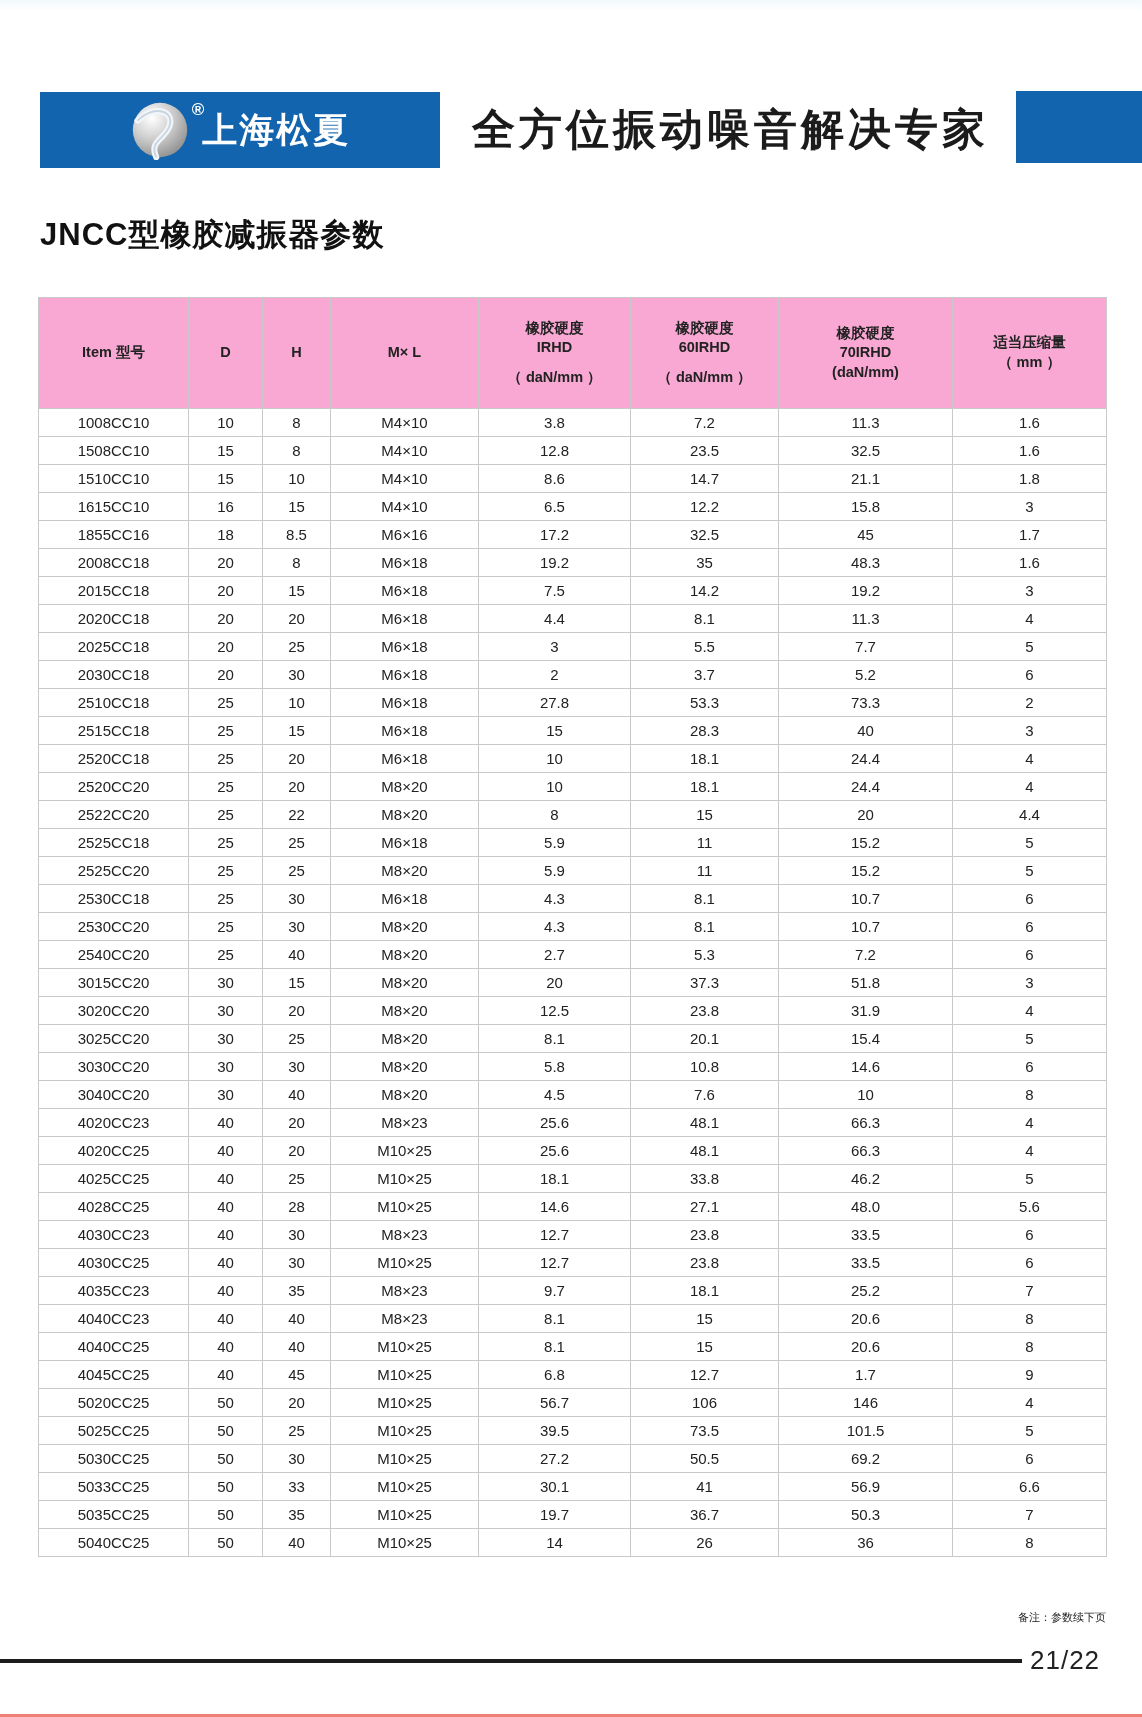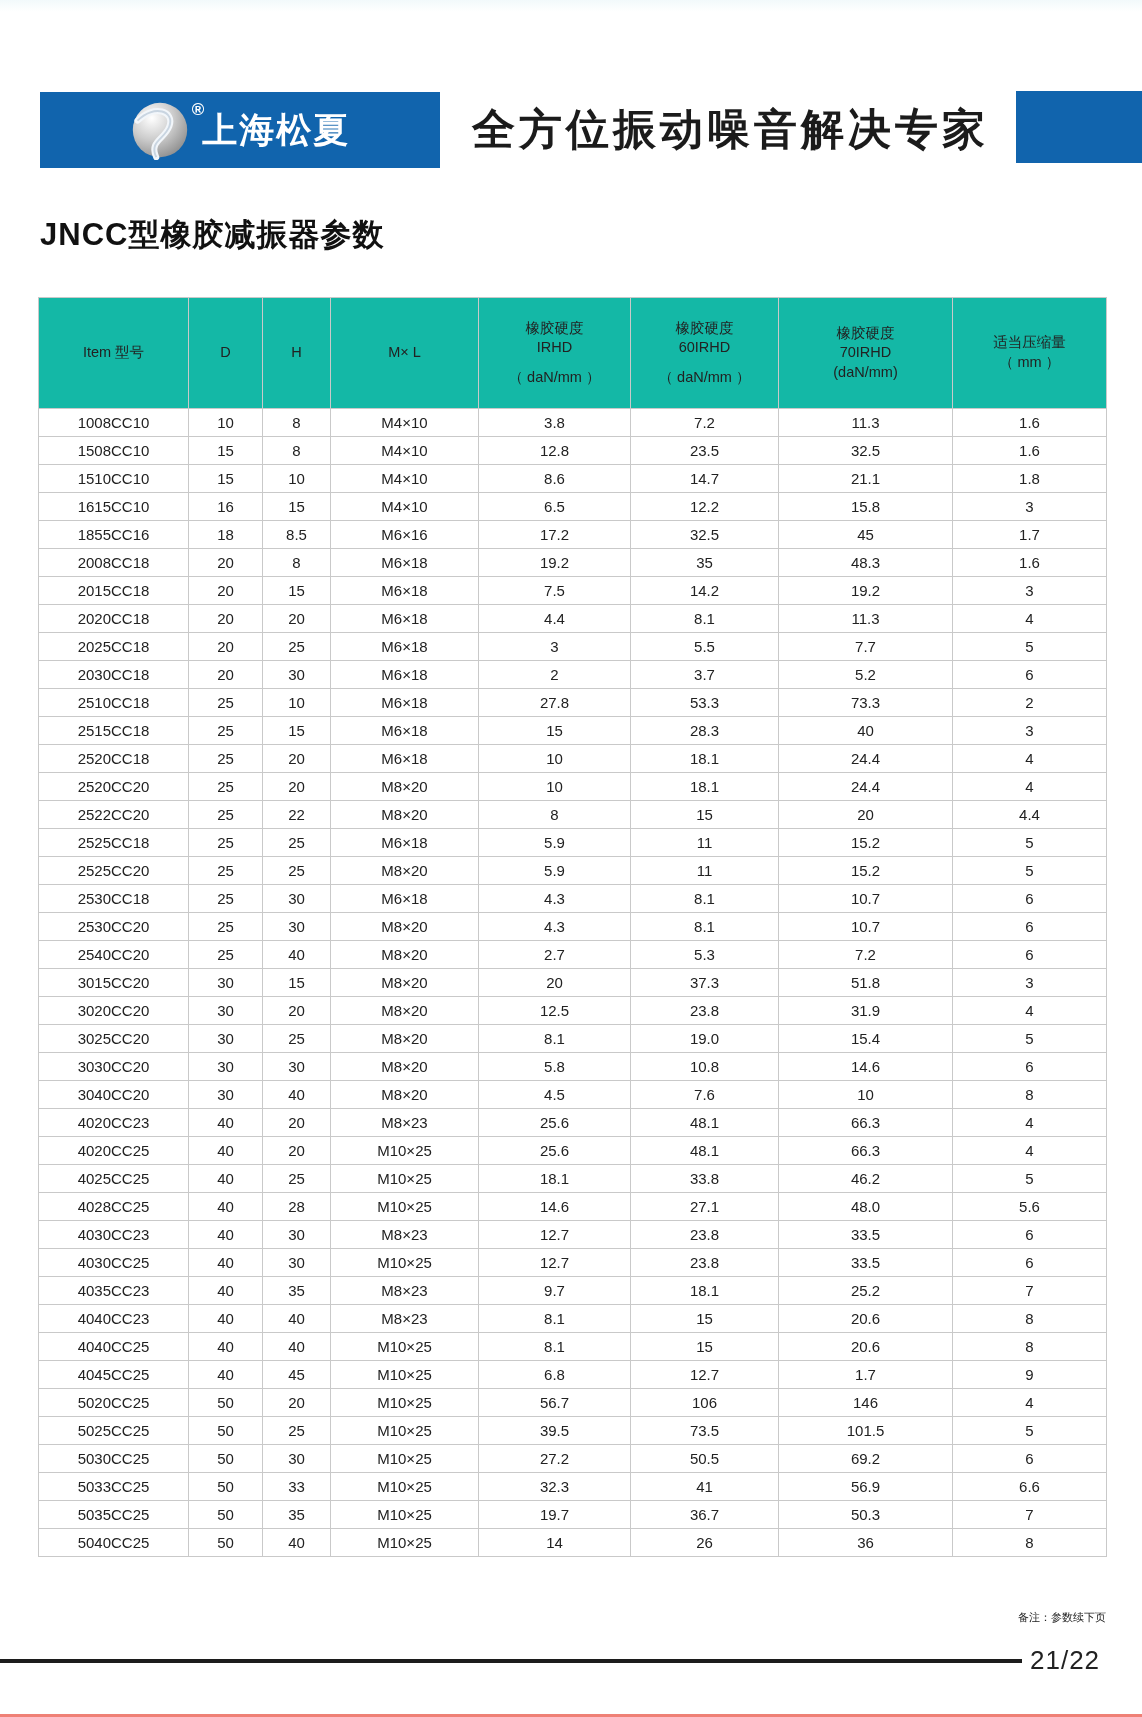--- a/index.html
+++ b/index.html
@@ -19,21 +19,21 @@
     display:flex;align-items:center;font-size:43px;font-weight:bold;color:#1b1b1b;
     letter-spacing:4px;white-space:nowrap;text-align:right;}
   .right-box{position:absolute;left:1016px;top:91px;width:126px;height:72px;background:#1164ad;}
   
   .page-title{position:absolute;left:40px;top:214px;font-size:31px;font-weight:bold;color:#111111;
     letter-spacing:1px;}
   
   table.params{position:absolute;left:38px;top:297px;width:1068px;
     border-collapse:collapse;table-layout:fixed;}
   table.params th,table.params td{border:1px solid #c9c9c9;text-align:center;color:#222222;}
-  table.params th{background:#14b8a6;font-weight:normal;font-size:14.5px;height:110px;
+  table.params th{background:#f9a8d4;font-weight:bold;font-size:14.5px;height:110px;
     vertical-align:middle;padding:0 2px;}
   .hl{line-height:1.35;}
   .hl:empty{min-height:10px;}
   table.params td{height:27px;font-size:15px;background:#ffffff;padding:0 2px;
     vertical-align:middle;}
   td.c1,td.c2{vertical-align:top;padding-top:2px;line-height:1.05;}
   td.c4,td.c5,td.c6,td.c7{vertical-align:bottom;padding-bottom:3px;line-height:1.0;}
   
   .note{position:absolute;right:36px;top:1610px;font-size:11px;color:#222222;}
   .page-rule{position:absolute;left:0;top:1659px;width:1022px;height:4px;background:#1c1c1c;}
@@ -336,21 +336,21 @@
           <td class="c5">23.8</td>
           <td class="c6">31.9</td>
           <td class="c7">4</td>
         </tr>
         <tr>
           <td class="c0">3025CC20</td>
           <td class="c1">30</td>
           <td class="c2">25</td>
           <td class="c3">M8×20</td>
           <td class="c4">8.1</td>
-          <td class="c5">19.0</td>
+          <td class="c5">20.1</td>
           <td class="c6">15.4</td>
           <td class="c7">5</td>
         </tr>
         <tr>
           <td class="c0">3030CC20</td>
           <td class="c1">30</td>
           <td class="c2">30</td>
           <td class="c3">M8×20</td>
           <td class="c4">5.8</td>
           <td class="c5">10.8</td>
@@ -495,21 +495,21 @@
           <td class="c4">27.2</td>
           <td class="c5">50.5</td>
           <td class="c6">69.2</td>
           <td class="c7">6</td>
         </tr>
         <tr>
           <td class="c0">5033CC25</td>
           <td class="c1">50</td>
           <td class="c2">33</td>
           <td class="c3">M10×25</td>
-          <td class="c4">32.3</td>
+          <td class="c4">30.1</td>
           <td class="c5">41</td>
           <td class="c6">56.9</td>
           <td class="c7">6.6</td>
         </tr>
         <tr>
           <td class="c0">5035CC25</td>
           <td class="c1">50</td>
           <td class="c2">35</td>
           <td class="c3">M10×25</td>
           <td class="c4">19.7</td>

